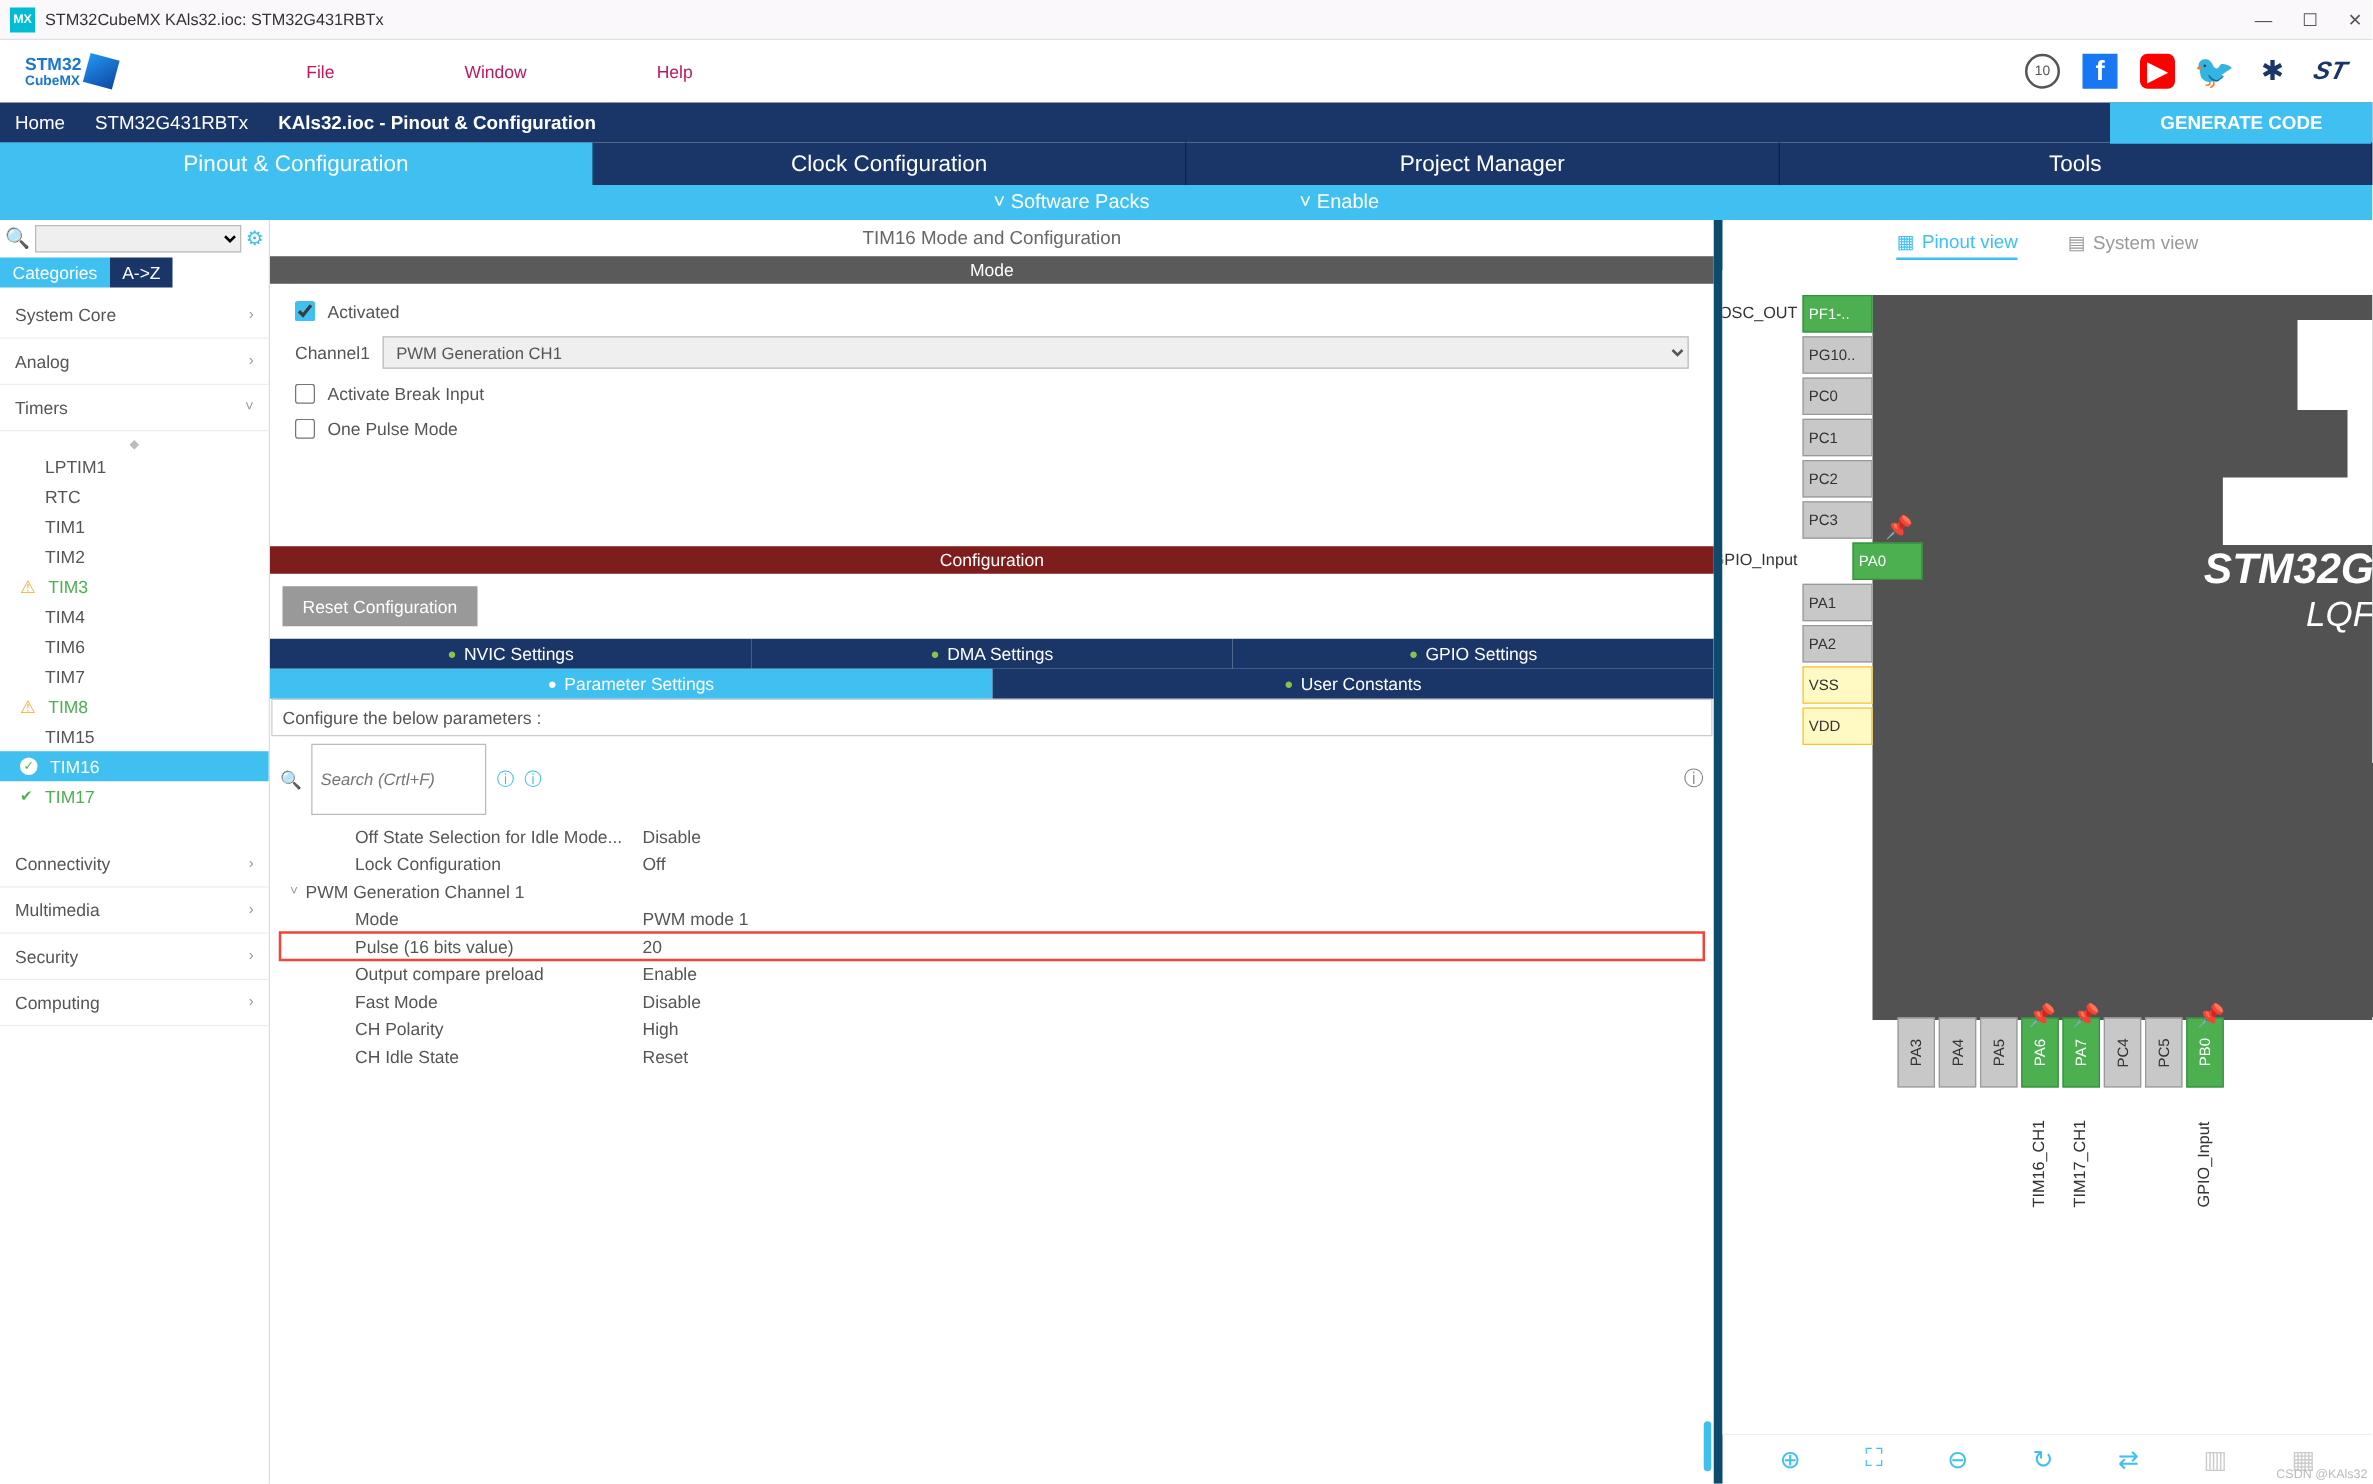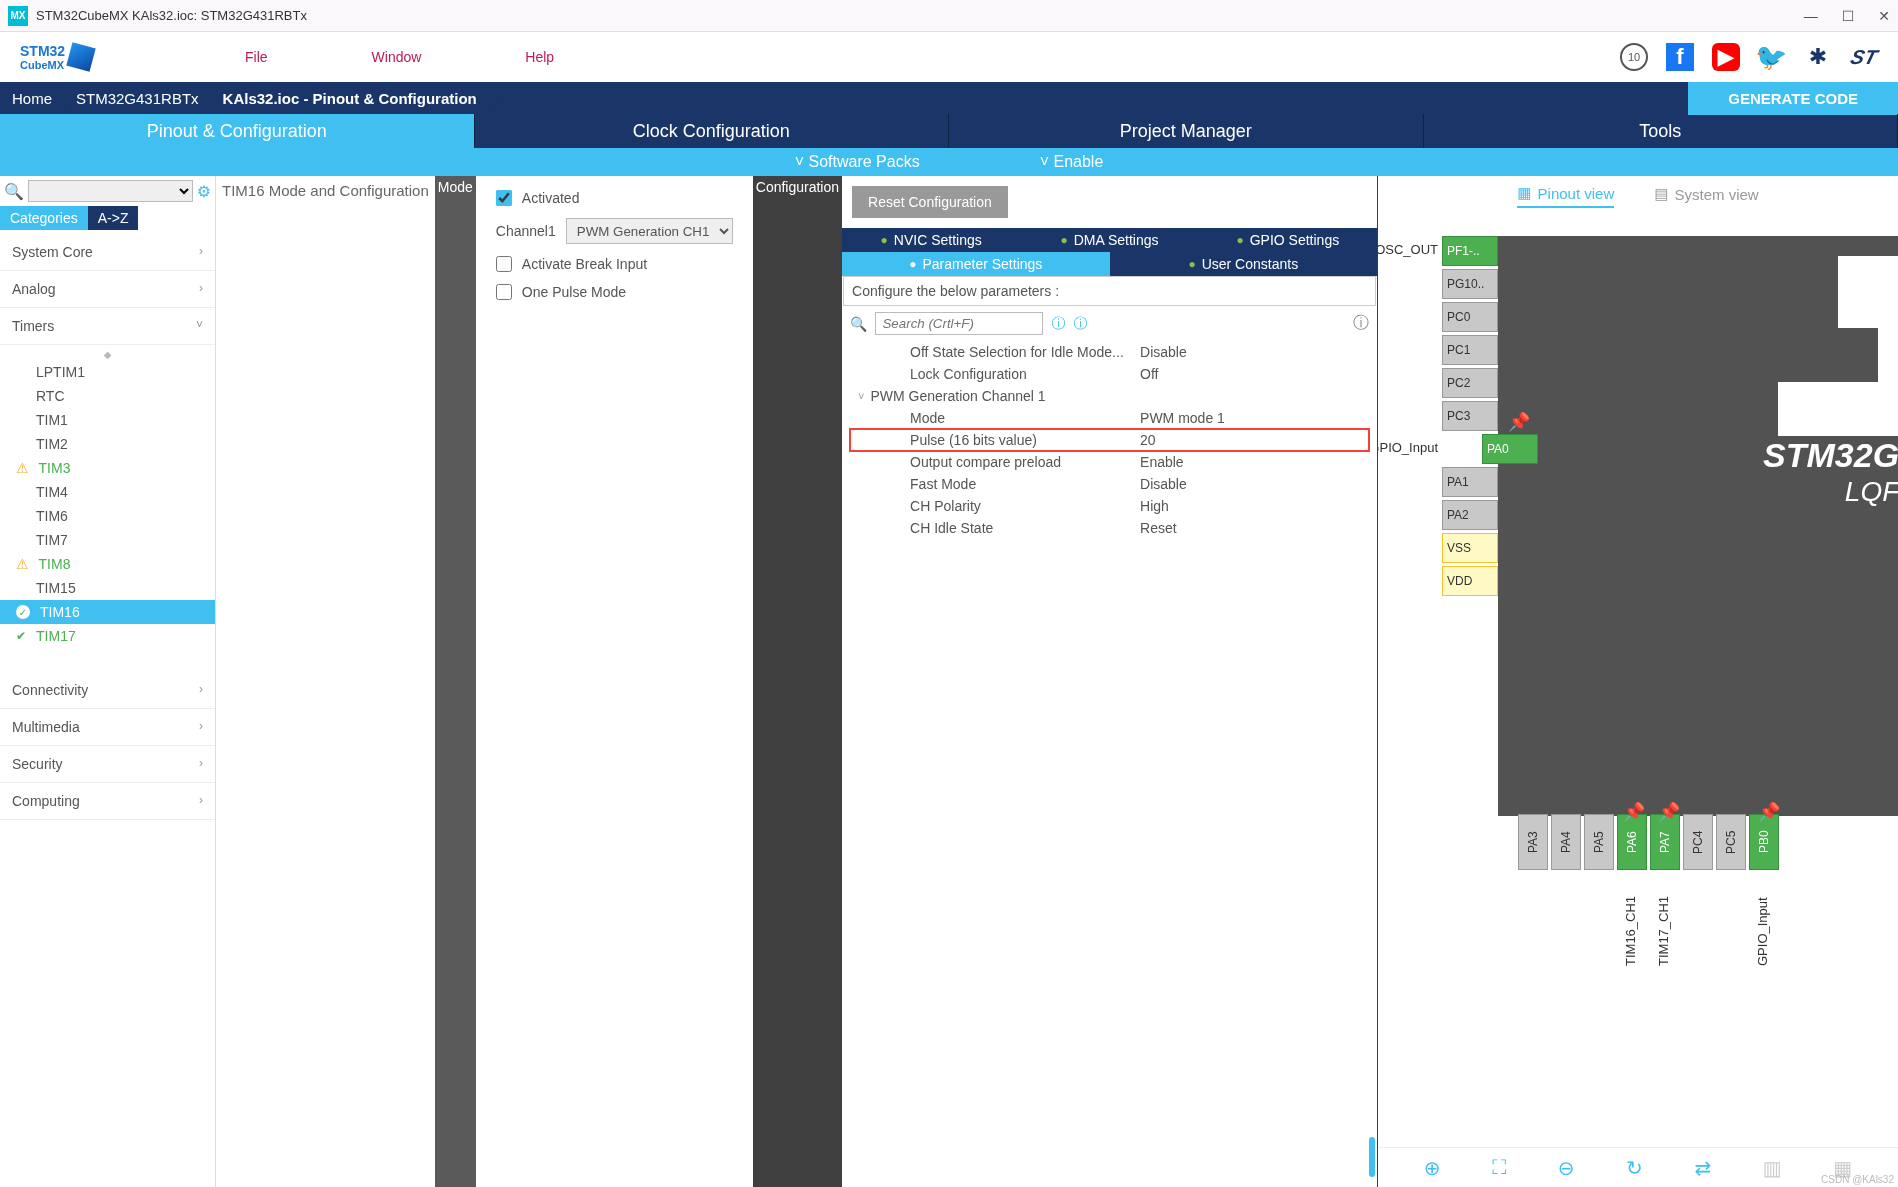--- a/index.html
+++ b/index.html
@@ -38,39 +38,39 @@
 .cat-group{padding:10px 12px;display:flex;justify-content:space-between;border-bottom:1px solid #eee;color:#555;cursor:pointer}
 .cat-group .chev{color:#999;font-size:12px}
 .tim-list{padding:4px 0}
 .tim-item{padding:4px 16px 4px 36px;color:#555;font-size:14px;cursor:pointer;display:flex;align-items:center;gap:6px}
 .tim-item.warn::before{content:'⚠';color:#f9a825;margin-left:-20px;margin-right:4px}
 .tim-item.ok::before{content:'✔';color:#4caf50;font-size:12px;margin-left:-20px;margin-right:4px}
 .tim-item.ok-green{color:#4caf50}
 .tim-item.ok-circle::before{content:'✓';background:#4caf50;color:#fff;border-radius:50%;width:14px;height:14px;display:inline-flex;align-items:center;justify-content:center;font-size:10px;margin-left:-20px;margin-right:4px}
 .tim-item.selected{background:#3fc0f0;color:#fff}
 .tim-item.selected::before{color:#fff;background:#fff;color:#4caf50}
-.center{flex:1;display:flex;border-right:1px solid #0c4a6e;min-width:640px}
+.center{flex:1;display:flex;flex-direction:column;border-right:7px solid #0c4a6e;min-width:640px}
 .center-header{text-align:center;padding:6px;color:#666;font-size:15px}
 .mode-bar{background:#5a5a5a;color:#fff;text-align:center;padding:3px;font-size:14px}
 .mode-body{padding:14px 20px;flex-shrink:0;height:210px;overflow:hidden}
 .mode-row{display:flex;align-items:center;margin-bottom:12px;gap:10px;color:#555}
 .mode-row input[type=checkbox]{width:16px;height:16px;accent-color:#3fc0f0}
 .mode-row select{flex:1;height:26px;border:1px solid #bbb;padding:0 6px;color:#555}
-.config-bar{background:#404040;color:#fff;text-align:center;padding:3px;font-size:14px}
+.config-bar{background:#7f1d1d;color:#fff;text-align:center;padding:3px;font-size:14px}
 .config-body{flex:1;display:flex;flex-direction:column;overflow:hidden;position:relative}
 .reset-btn{background:#999;color:#fff;border:none;padding:8px 16px;margin:10px;font-size:14px;width:fit-content}
 .config-tabs{display:flex;flex-wrap:wrap}
 .config-tab{background:#1a3668;color:#fff;padding:4px 0;text-align:center;font-size:14px;flex:1;min-width:33%;display:flex;align-items:center;justify-content:center;gap:6px}
 .config-tab.active{background:#3fc0f0}
 .config-tab .check{color:#8bc34a;font-size:12px}
 .config-tab.active .check{color:#fff}
 .config-hint{padding:6px 8px;color:#555;border:1px solid #ccc;margin:0 1px;font-size:14px}
 .search-param{display:flex;align-items:center;padding:6px 8px;gap:8px}
 .search-param .q{color:#3fc0f0}
-.search-param input{border:1px solid #bbb;padding:3px 6px;font-style:italic;color:#999;width:168px}
+.search-param input{border:1px solid #bbb;padding:20px 6px;font-style:italic;color:#999;width:140px}
 .search-param .nav{color:#3fc0f0;font-size:14px}
 .search-param .info{margin-left:auto;color:#888;font-size:16px}
 .param-list{flex:1;overflow-y:auto;padding:0 8px}
 .param-row{display:flex;padding:3px 0;color:#555;font-size:14px}
 .param-row .label{width:290px;padding-left:60px}
 .param-row .val{flex:1}
 .param-group{display:flex;align-items:center;padding:3px 0;color:#555;font-size:14px}
 .param-group .chev{margin-right:6px;color:#999;font-size:11px;padding-left:8px}
 .param-row.highlight{outline:2px solid #f44336;outline-offset:-1px}
 .param-row.highlight .label{padding-left:60px}

